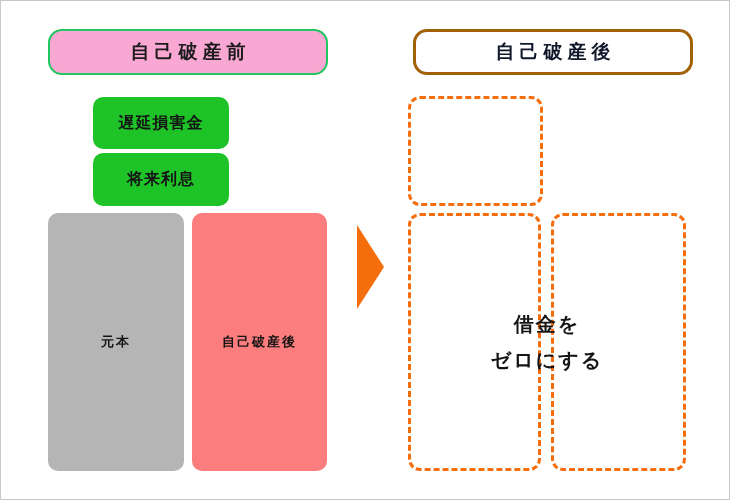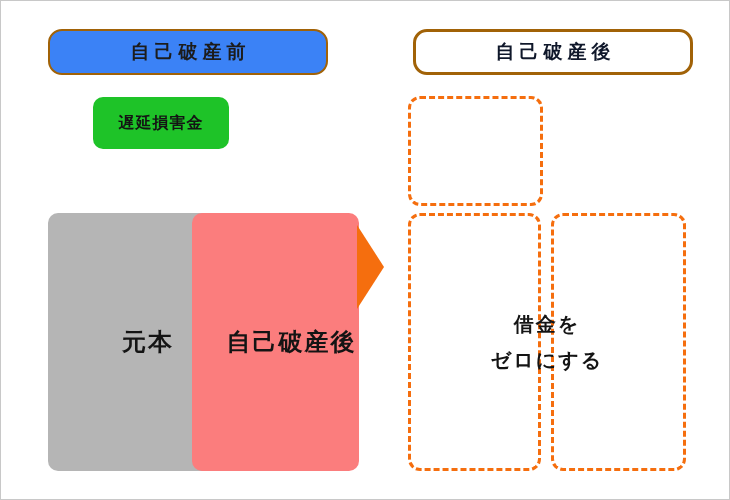--- a/index.html
+++ b/index.html
@@ -26,23 +26,23 @@
     display: flex;
     align-items: center;
     justify-content: center;
     font-size: 19px;
     font-weight: 700;
     letter-spacing: 5px;
     text-indent: 5px;
   }
   .title-before {
     left: 47px;
-    border: 2px solid #a16207;
+    border: 2px solid #22c55e;
     color: #1c1c1c;
-    background: #3b82f6;
+    background: #f9a8d4;
   }
   .title-after {
     left: 412px;
     border: 3px solid #a16207;
     color: #0f172a;
     background: #ffffff;
   }
   .small-box {
     position: absolute;
     left: 47px;
@@ -64,24 +64,23 @@
   .box-future  { top: 152px; height: 53px; }
   .tall-box {
     position: absolute;
     top: 212px;
     height: 258px;
     border-radius: 10px;
     display: flex;
     align-items: center;
     justify-content: center;
     font-weight: 700;
-    font-size: 24px;
+    font-size: 13px;
     color: #141414;
     letter-spacing: 2px;
-    padding-left: 32px;
   }
   .box-principal {
     left: 47px;
     width: 136px;
     background: #b5b5b5;
   }
   .box-loan {
     left: 191px;
     width: 135px;
     background: #fb7d7d;
@@ -142,20 +141,21 @@
 </style>
 </head>
 <body>
 
 <div class="frame">
 
   <div class="title-box title-before">自己破産前</div>
 
   <div class="small-box box-delay">遅延損害金</div>
 
+  <div class="small-box box-future">将来利息</div>
 
   <div class="tall-box box-principal">元本</div>
 
   <div class="tall-box box-loan">自己破産後</div>
 
   <div class="arrow-right"></div>
 
   <div class="title-box title-after">自己破産後</div>
 
   <div class="dashed-box dash-top"></div>

